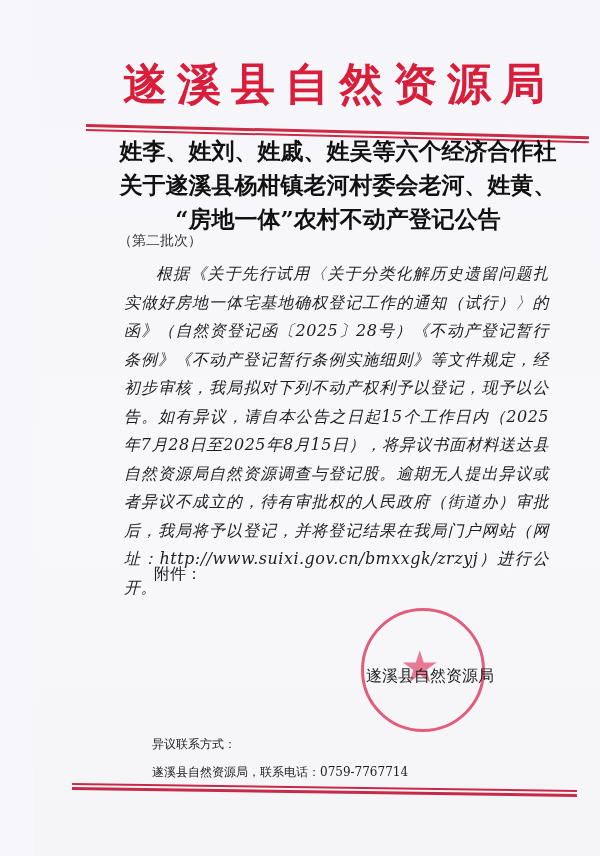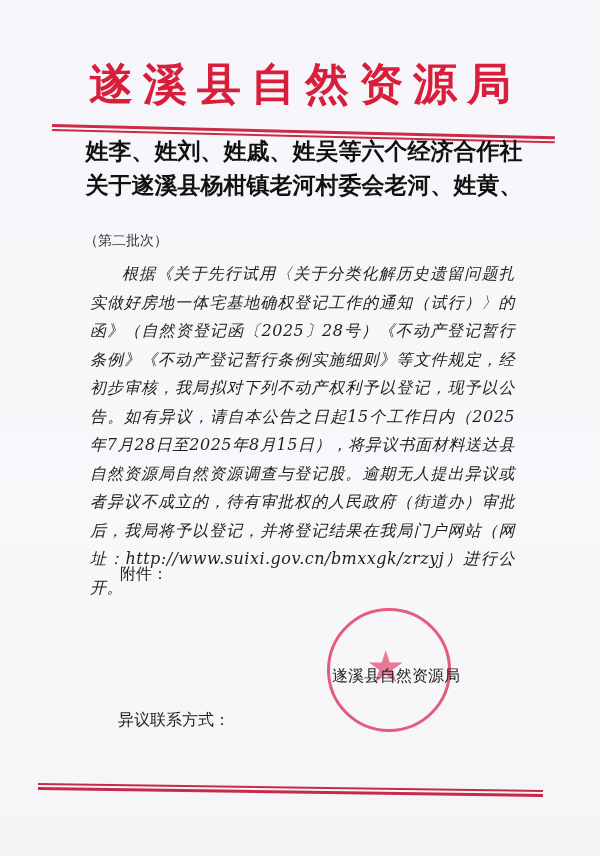--- a/index.html
+++ b/index.html
@@ -3,21 +3,21 @@
 <meta charset="utf-8">
 <style>
   html, body { margin: 0; padding: 0; }
   body {
     width: 600px; height: 856px; overflow: hidden;
     background: #f7f7fb;
     font-family: "DejaVu Serif", "Liberation Serif", serif;
     color: #1a1a1a;
     position: relative;
   }
-  .page { position: absolute; inset: 0; background: linear-gradient(180deg,#f6f6fa 0%,#f8f8fb 60%,#f5f5f8 100%); }
+  .page { position: absolute; inset: 0; background: linear-gradient(180deg,#f6f6fa 0%,#f8f8fb 60%,#f5f5f8 100%); margin-left: 34px; }
 
   .agency-header {
     position: absolute; left: 80px; top: 56px; width: 450px;
     text-align: center; color: #d81e3a;
     font-family: "DejaVu Serif", "Liberation Serif", serif;
     font-weight: bold; font-size: 44px; letter-spacing: 10px; line-height: 56px;
     white-space: nowrap;
   }
   .rule-top { position: absolute; left: 52px; top: 124px; width: 503px; height: 7px; transform: rotate(1.4deg); transform-origin: left center; }
   .rule-top .l1 { position:absolute; left:0; right:0; top:0; height:3px; background:#cc2a45; }
@@ -45,21 +45,21 @@
 
   .seal {
     position: absolute; left: 327px; top: 608px; width: 118px; height: 118px;
     border: 3px solid rgba(220,40,80,0.75); border-radius: 50%;
   }
   .seal .star { position:absolute; left: 36px; top: 34px; font-size: 44px; color: rgba(220,40,80,0.6); line-height: 1; }
 
   .signature { position: absolute; left: 316px; top: 664px; width: 160px; text-align: center; font-size: 16px; line-height: 24px; color: #1e1e1e; }
   .signature div { white-space: nowrap; }
 
-  .contact { position: absolute; left: 118px; top: 706px; font-size: 16px; line-height: 28px; color: #1e1e1e; }
+  .contact { position: absolute; left: 118px; top: 730px; font-size: 12px; line-height: 28px; color: #1e1e1e; }
   .contact div { white-space: nowrap; }
 
   .rule-bottom { position: absolute; left: 38px; top: 783px; width: 505px; height: 7px; transform: rotate(0.8deg); transform-origin: left center; }
   .rule-bottom .l1 { position:absolute; left:0; right:0; top:0; height:2px; background:#c72a48; }
   .rule-bottom .l2 { position:absolute; left:0; right:0; top:4px; height:3px; background:#c72a48; }
 </style>
 </head>
 <body>
 
 <div class="page">
@@ -67,39 +67,41 @@
   <div class="agency-header">遂溪县自然资源局</div>
 
   <div class="rule-top">
     <div class="l1"></div>
     <div class="l2"></div>
   </div>
 
   <div class="doc-title">
     <div>姓李、姓刘、姓戚、姓吴等六个经济合作社</div>
     <div>关于遂溪县杨柑镇老河村委会老河、姓黄、</div>
+    <div>“房地一体”农村不动产登记公告</div>
   </div>
   <div class="batch">（第二批次）</div>
 
   <div class="body-text">根据《关于先行试用〈关于分类化解历史遗留问题扎实做好房地一体宅基地确权登记工作的通知（试行）〉的函》（自然资登记函〔2025〕28号）《不动产登记暂行条例》《不动产登记暂行条例实施细则》等文件规定，经初步审核，我局拟对下列不动产权利予以登记，现予以公告。如有异议，请自本公告之日起15个工作日内（2025年7月28日至2025年8月15日），将异议书面材料送达县自然资源局自然资源调查与登记股。逾期无人提出异议或者异议不成立的，待有审批权的人民政府（街道办）审批后，我局将予以登记，并将登记结果在我局门户网站（网址：http://www.suixi.gov.cn/bmxxgk/zrzyj）进行公开。</div>
 
   <div class="attachment">
     <span class="lbl">附件：</span>
   </div>
 
   <div class="seal">
     <span class="star">★</span>
   </div>
 
   <div class="signature">
     <div>遂溪县自然资源局</div>
   </div>
 
   <div class="contact">
     <div>异议联系方式：</div>
+    <div>遂溪县自然资源局，联系电话：0759-7767714</div>
   </div>
 
   <div class="rule-bottom">
     <div class="l1"></div>
     <div class="l2"></div>
   </div>
 
 </div>
 
 </body></html>

